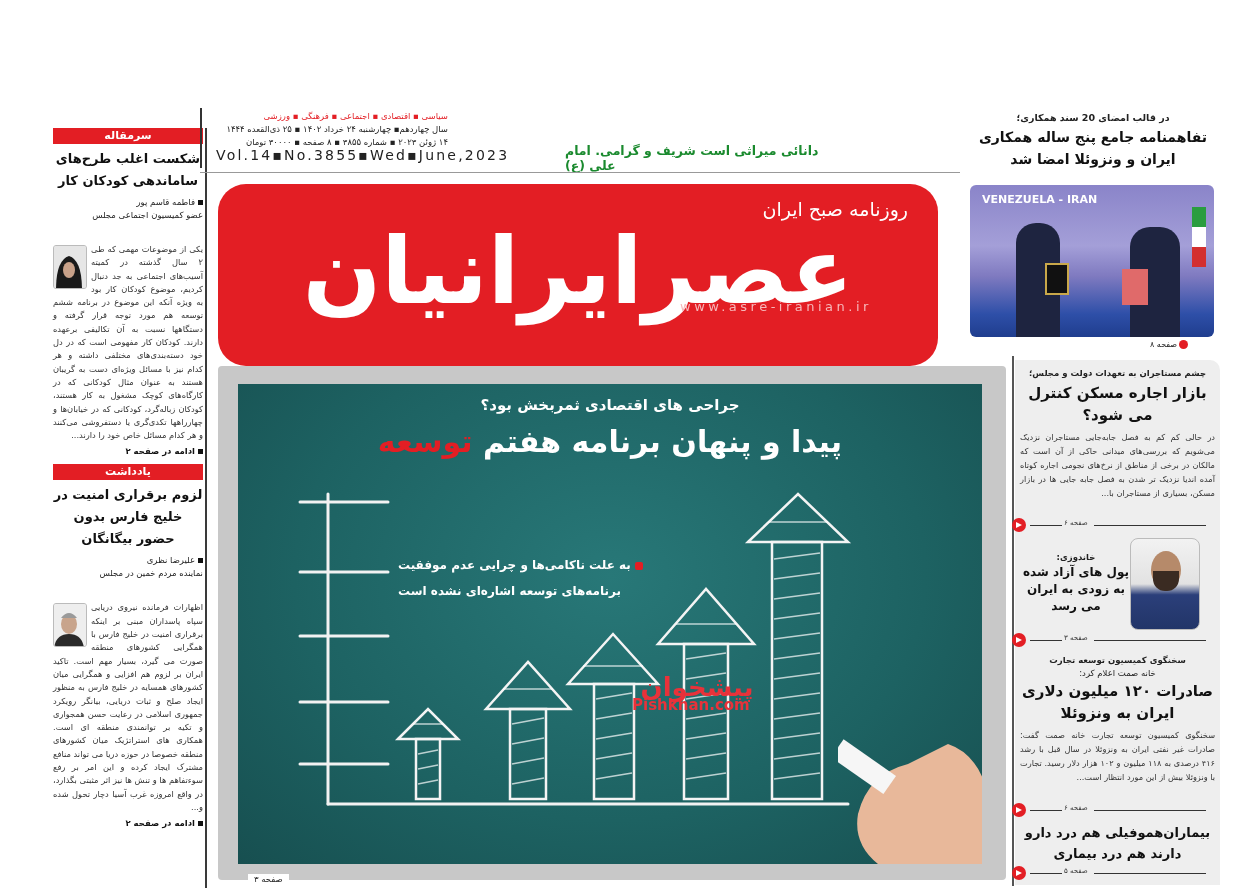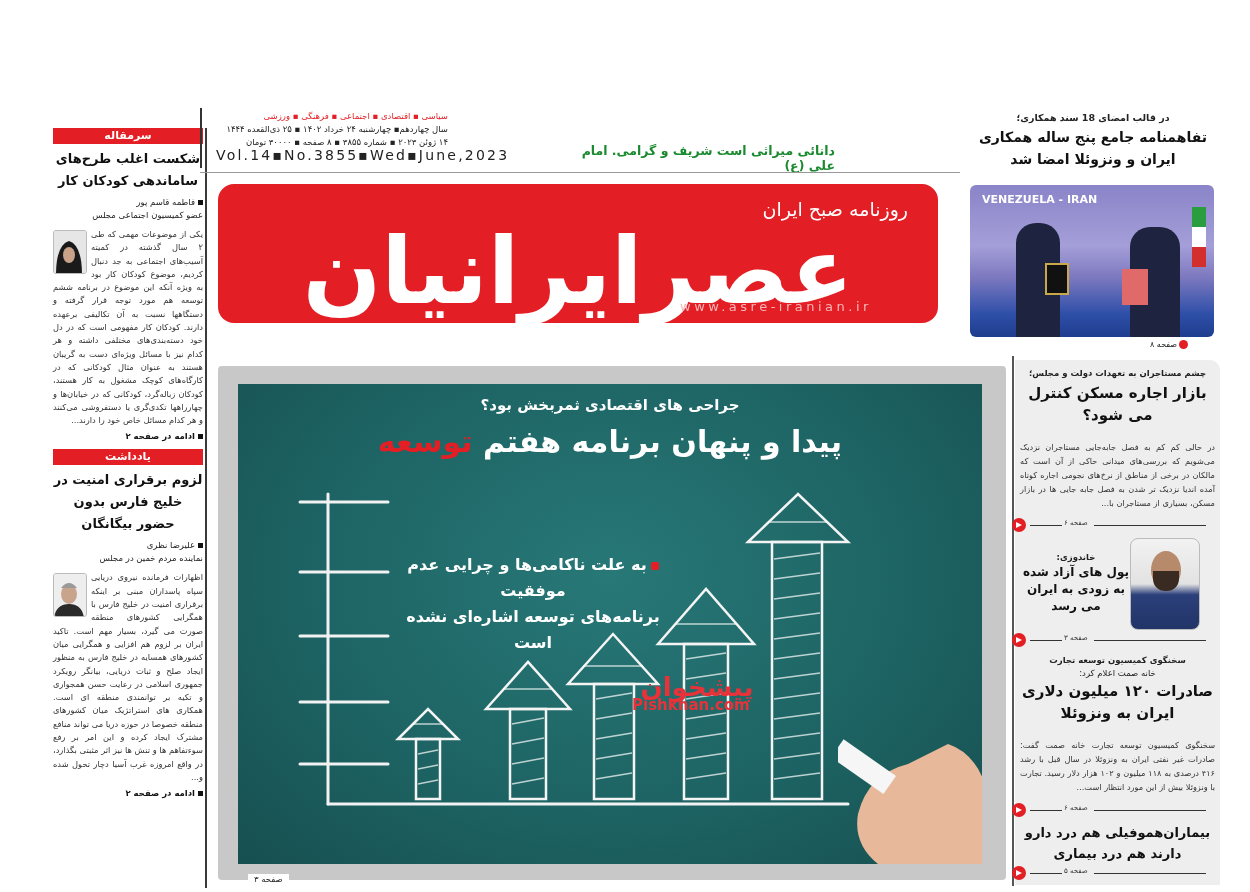--- a/index.html
+++ b/index.html
@@ -8,36 +8,36 @@
 
   .page { position: absolute; left: 0; top: 0; width: 1250px; height: 892px; }
 
   
   .left-col { position: absolute; left: 53px; top: 128px; width: 150px; height: 760px; }
   .left-col .vline { position: absolute; right: -4px; top: 0; width: 2px; height: 760px; background: #3a3a3a; }
   .section-bar { background: #e31e24; color: #fff; text-align: center; font-weight: bold; font-size: 11px; height: 16px; line-height: 16px; }
   .col-title { text-align: center; font-weight: bold; font-size: 13px; line-height: 22px; margin-top: 4px; color: #111; }
   .byline { font-size: 8.5px; line-height: 13px; margin-top: 4px; text-align: right; color: #222; }
   .byline .bullet { display: inline-block; width: 5px; height: 5px; background: #111; margin-left: 3px; vertical-align: middle; }
-  .col-body { font-size: 8.3px; line-height: 13.3px; text-align: justify; margin-top: 6px; color: #333; }
+  .col-body { font-size: 8.3px; line-height: 13.3px; text-align: justify; margin-top: 21px; color: #333; }
   .portrait { float: left; width: 34px; height: 44px; margin: 2px 4px 2px 0; border: 1px solid #bbb; border-radius: 3px; overflow: hidden; background: #e8e8e8; }
   .cont { font-size: 8.5px; font-weight: bold; margin-top: 4px; color: #111; }
   .cont .bullet { display: inline-block; width: 5px; height: 5px; background: #111; margin-left: 3px; vertical-align: middle; }
 
   
   .info-block { position: absolute; left: 216px; top: 110px; width: 232px; direction: rtl; text-align: right; }
   .info-block .cats { font-size: 8.5px; color: #e31e24; line-height: 13px; }
   .info-block .line { font-size: 8.5px; color: #222; line-height: 13px; }
   .info-block .vol { font-size: 14px; color: #222; letter-spacing: 2.2px; direction: ltr; text-align: left; font-family: "DejaVu Sans", sans-serif; line-height: 13px; }
   .info-left-border { position: absolute; left: 200px; top: 108px; width: 2px; height: 60px; background: #333; }
   .mast-hr { position: absolute; left: 200px; top: 172px; width: 760px; height: 1px; background: #999; }
 
-  .slogan { position: absolute; left: 565px; top: 143px; width: 270px; text-align: right; color: #1a8a2e; font-weight: bold; font-size: 12.5px; }
-
-  .logo { position: absolute; left: 218px; top: 184px; width: 720px; height: 139px; background: #e31e24; border-radius: 16px; overflow: hidden; }
+  .slogan { position: absolute; left: 565px; top: 143px; width: 270px; text-align: left; color: #1a8a2e; font-weight: bold; font-size: 12.5px; }
+
+  .logo { position: absolute; left: 218px; top: 184px; width: 720px; height: 182px; background: #e31e24; border-radius: 28px; overflow: hidden; }
   .logo .tagline { position: absolute; right: 30px; top: 14px; font-size: 19px; color: #fff; }
   .logo .name { position: absolute; right: 20px; top: 28px; width: 680px; text-align: center; font-size: 92px; font-weight: bold; color: #fff; line-height: 120px; letter-spacing: -2px; }
   .logo .url { position: absolute; left: 462px; top: 115px; font-size: 13px; color: #f7b7b9; letter-spacing: 3.5px; direction: ltr; }
 
   
   .top-right { position: absolute; left: 968px; top: 112px; width: 250px; }
   .kicker-sm { font-size: 9.5px; font-weight: bold; text-align: center; color: #222; }
   .tr-headline { font-size: 14px; font-weight: bold; text-align: center; line-height: 22px; margin-top: 3px; color: #111; }
   .photo-venezuela { position: absolute; left: 970px; top: 185px; width: 244px; height: 152px; border-radius: 6px; overflow: hidden;
     background: linear-gradient(180deg, #8a84c9 0%, #a49fd8 40%, #7f7ac0 60%, #2e4fa8 85%, #1f3d8e 100%); }
@@ -50,37 +50,37 @@
   .pg-ref-top { position: absolute; left: 1150px; top: 340px; font-size: 8px; color: #222; }
   .pg-ref-top .dot { display: inline-block; width: 9px; height: 9px; border-radius: 50%; background: #e31e24; vertical-align: middle; margin-left: 2px; }
 
   
   .feature-frame { position: absolute; left: 218px; top: 366px; width: 788px; height: 514px; background: #c8c8c8; border-radius: 4px; }
   .board { position: absolute; left: 238px; top: 384px; width: 744px; height: 480px; background: #1f6767;
     background-image: radial-gradient(ellipse at 50% 40%, #287878 0%, #1d6262 60%, #174f50 100%); overflow: hidden; }
   .board .kicker { position: absolute; left: 0; top: 12px; width: 744px; text-align: center; color: #fff; font-size: 15px; font-weight: bold; }
   .board .headline { position: absolute; left: 0; top: 40px; width: 744px; text-align: center; color: #fff; font-size: 30px; font-weight: bold; }
   .board .headline .accent { color: #e31e24; }
-  .board .sub { position: absolute; left: 160px; top: 168px; width: 270px; text-align: center; color: #fff; font-size: 16px; font-weight: bold; line-height: 26px; }
+  .board .sub { position: absolute; left: 160px; top: 168px; width: 270px; text-align: left; color: #fff; font-size: 12px; font-weight: bold; line-height: 26px; }
   .board .sub .mark { display: inline-block; width: 8px; height: 8px; background: #e31e24; border-radius: 2px; margin-left: 4px; vertical-align: middle; }
   .board svg.chalk { position: absolute; left: 0; top: 0; }
   .board .hand { position: absolute; left: 600px; top: 340px; width: 150px; height: 140px; }
   .watermark { position: absolute; left: 632px; top: 672px; color: #e8323a; font-weight: bold; }
   .watermark .fa { font-size: 26px; display: block; text-align: center; width: 130px; }
   .watermark .en { font-size: 15px; direction: ltr; display: block; margin-top: -6px; }
   .feature-pg { position: absolute; left: 248px; top: 874px; font-size: 8.5px; color: #222; background: #fff; padding: 0 6px; }
 
   .vsep-right { position: absolute; left: 1012px; top: 356px; width: 2px; height: 530px; background: #555; }
 
   
   .right-col { position: absolute; left: 1015px; top: 360px; width: 205px; height: 525px; background: #eeeeee; border-radius: 0 10px 0 0; }
   .rc-item { position: absolute; left: 1020px; width: 195px; }
   .rc-kicker { font-size: 8.5px; font-weight: bold; text-align: center; color: #222; }
   .rc-head { font-size: 15px; font-weight: bold; text-align: center; line-height: 22px; color: #111; }
-  .rc-body { font-size: 8.2px; line-height: 14px; text-align: justify; color: #333; margin-top: 14px; }
+  .rc-body { font-size: 8.2px; line-height: 14px; text-align: justify; color: #333; margin-top: 4px; }
   .pg-ref { position: absolute; left: 1012px; width: 200px; height: 14px; }
   .pg-ref .arrow { position: absolute; left: 0; top: 0; width: 14px; height: 14px; border-radius: 50%; background: #e31e24; }
   .pg-ref .arrow::after { content: ""; position: absolute; left: 4px; top: 4px; border-left: 6px solid #fff; border-top: 3px solid transparent; border-bottom: 3px solid transparent; }
   .pg-ref .line1 { position: absolute; left: 18px; top: 7px; width: 32px; height: 1px; background: #333; }
   .pg-ref .lbl { position: absolute; left: 52px; top: 1px; font-size: 7px; color: #333; }
   .pg-ref .line2 { position: absolute; left: 82px; top: 7px; width: 112px; height: 1px; background: #333; }
   .khandouzi-photo { position: absolute; left: 1130px; top: 538px; width: 70px; height: 92px; border-radius: 8px; overflow: hidden; background: linear-gradient(180deg, #f2f2f2 0%, #e2e2e2 50%, #2b3f7a 62%, #223568 100%); border: 1px solid #bbb; }
   .khandouzi-photo .head { position: absolute; left: 20px; top: 12px; width: 30px; height: 38px; border-radius: 50%; background: #b68a6a; }
   .khandouzi-photo .beard { position: absolute; left: 22px; top: 32px; width: 26px; height: 20px; border-radius: 0 0 12px 12px; background: #3a2b22; }
 </style>
@@ -140,21 +140,21 @@
   <div class="slogan">دانائی میراثی است شریف و گرامی. امام علی (ع)</div>
   <div class="mast-hr"></div>
 
   <div class="logo">
     <div class="tagline">روزنامه صبح ایران</div>
     <div class="name">عصرایرانیان</div>
     <div class="url">www.asre-iranian.ir</div>
   </div>
 
   <div class="top-right">
-    <div class="kicker-sm">در قالب امضای 18 سند همکاری؛</div>
+    <div class="kicker-sm">در قالب امضای 20 سند همکاری؛</div>
     <div class="tr-headline">تفاهمنامه جامع پنج ساله همکاری ایران و ونزوئلا امضا شد</div>
   </div>
   <div class="photo-venezuela">
     <div class="banner">VENEZUELA - IRAN</div>
     <div class="p1"></div>
     <div class="p2"></div>
     <div class="doc1"></div>
     <div class="doc2"></div>
     <div class="flag"></div>
   </div>

